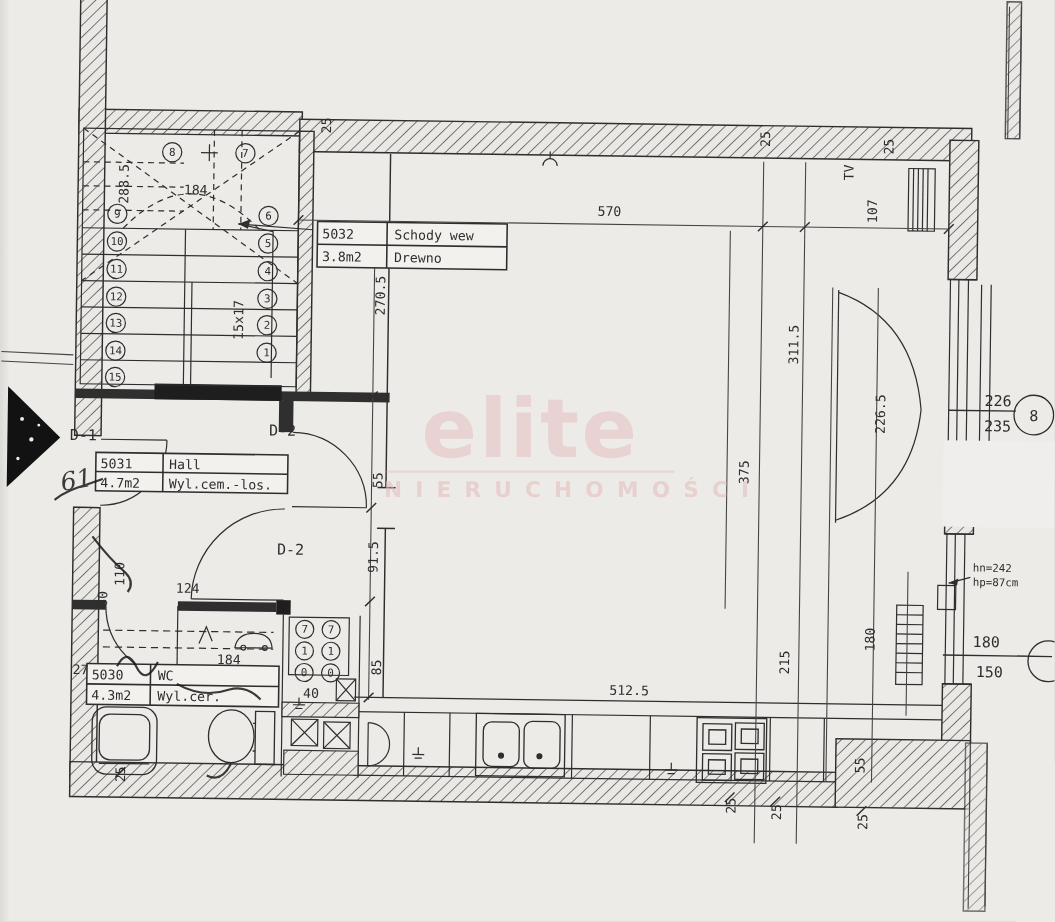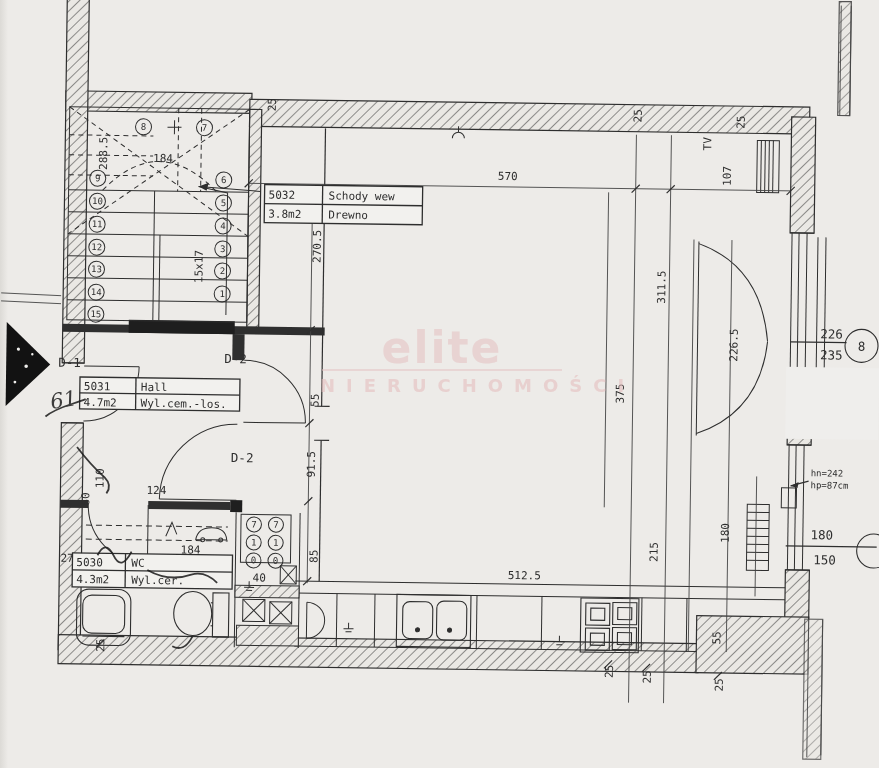--- a/index.html
+++ b/index.html
@@ -10,21 +10,21 @@
   svg{position:absolute;left:0;top:0;}
   svg text{fill:#2e2e2e;font-family:"DejaVu Sans Mono",monospace;}
   .d{font-size:11px;}
   .tag{font-size:12.5px;}
   .tbl{font-size:11px;}
   .small{font-size:9px;}
   .circ{font-size:9px;}
   .hand{font-family:"DejaVu Serif",serif;font-style:italic;font-size:21px;fill:#1c1c1c;}
   .watermark{position:absolute;left:314px;top:328px;width:256px;text-align:center;
              pointer-events:none;font-family:"DejaVu Sans",sans-serif;}
-  .wm-brand{font-size:44px;font-weight:bold;line-height:.92;letter-spacing:2px;
+  .wm-brand{font-size:68px;font-weight:bold;line-height:.92;letter-spacing:2px;
             color:rgba(228,192,192,.55);}
   .wm-line{border-top:2px solid rgba(228,192,192,.5);margin:1px 8px 4px 8px;}
   .wm-sub{font-size:18px;font-weight:bold;letter-spacing:11px;color:rgba(228,190,190,.6);
           white-space:nowrap;margin-left:6px;}
 </style>
 </head>
 <body>
 
 <div class="page">
 <svg width="879" height="768" viewBox="0 0 879 768">

